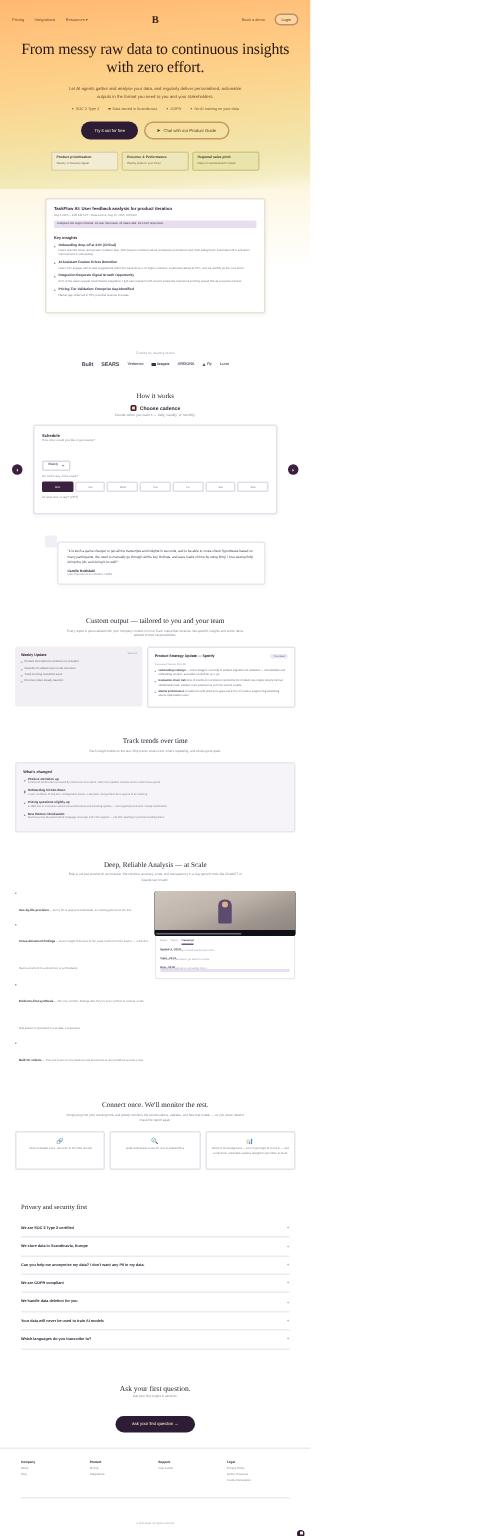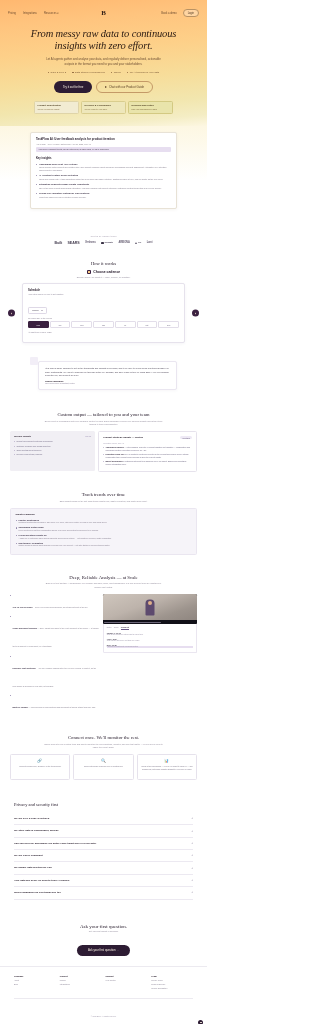--- a/index.html
+++ b/index.html
@@ -34,21 +34,21 @@
   .nav-right{display:flex;gap:6px;align-items:center;}
   .nav-cta{font-size:2.6px;color:#6b4a2e;white-space:nowrap;}
   .nav-login{
     font-size:2.6px;color:#4a3320;border:0.4px solid #b99263;border-radius:6px;
     padding:1.4px 4px;background:rgba(255,255,255,.28);white-space:nowrap;
   }
   .hero-inner{padding:10px 14px 0;text-align:center;}
   h1.hero-title{
     font-family:"Liberation Serif", serif;
     font-size:10.5px;line-height:1.16;font-weight:400;color:#2a1a12;
-    letter-spacing:-0.15px;margin-bottom:5px;font-style:italic;
+    letter-spacing:-0.15px;margin-bottom:5px;
   }
   .hero-sub{
     font-size:2.9px;line-height:1.5;color:#6d4e33;max-width:122px;margin:0 auto 5px;
   }
   .hero-stats{display:flex;justify-content:center;gap:6px;margin-bottom:7px;flex-wrap:wrap;}
   .stat{font-size:2.5px;color:#7a5836;display:flex;align-items:center;gap:1.2px;white-space:nowrap;}
   .dot{width:1.6px;height:1.6px;border-radius:50%;background:#8a6238;display:inline-block;}
   .hero-btns{display:flex;justify-content:center;gap:4px;margin-bottom:8px;}
   .btn-dark{
     background:#2d1c33;color:#fdf4e6;font-size:2.8px;border-radius:9px;

